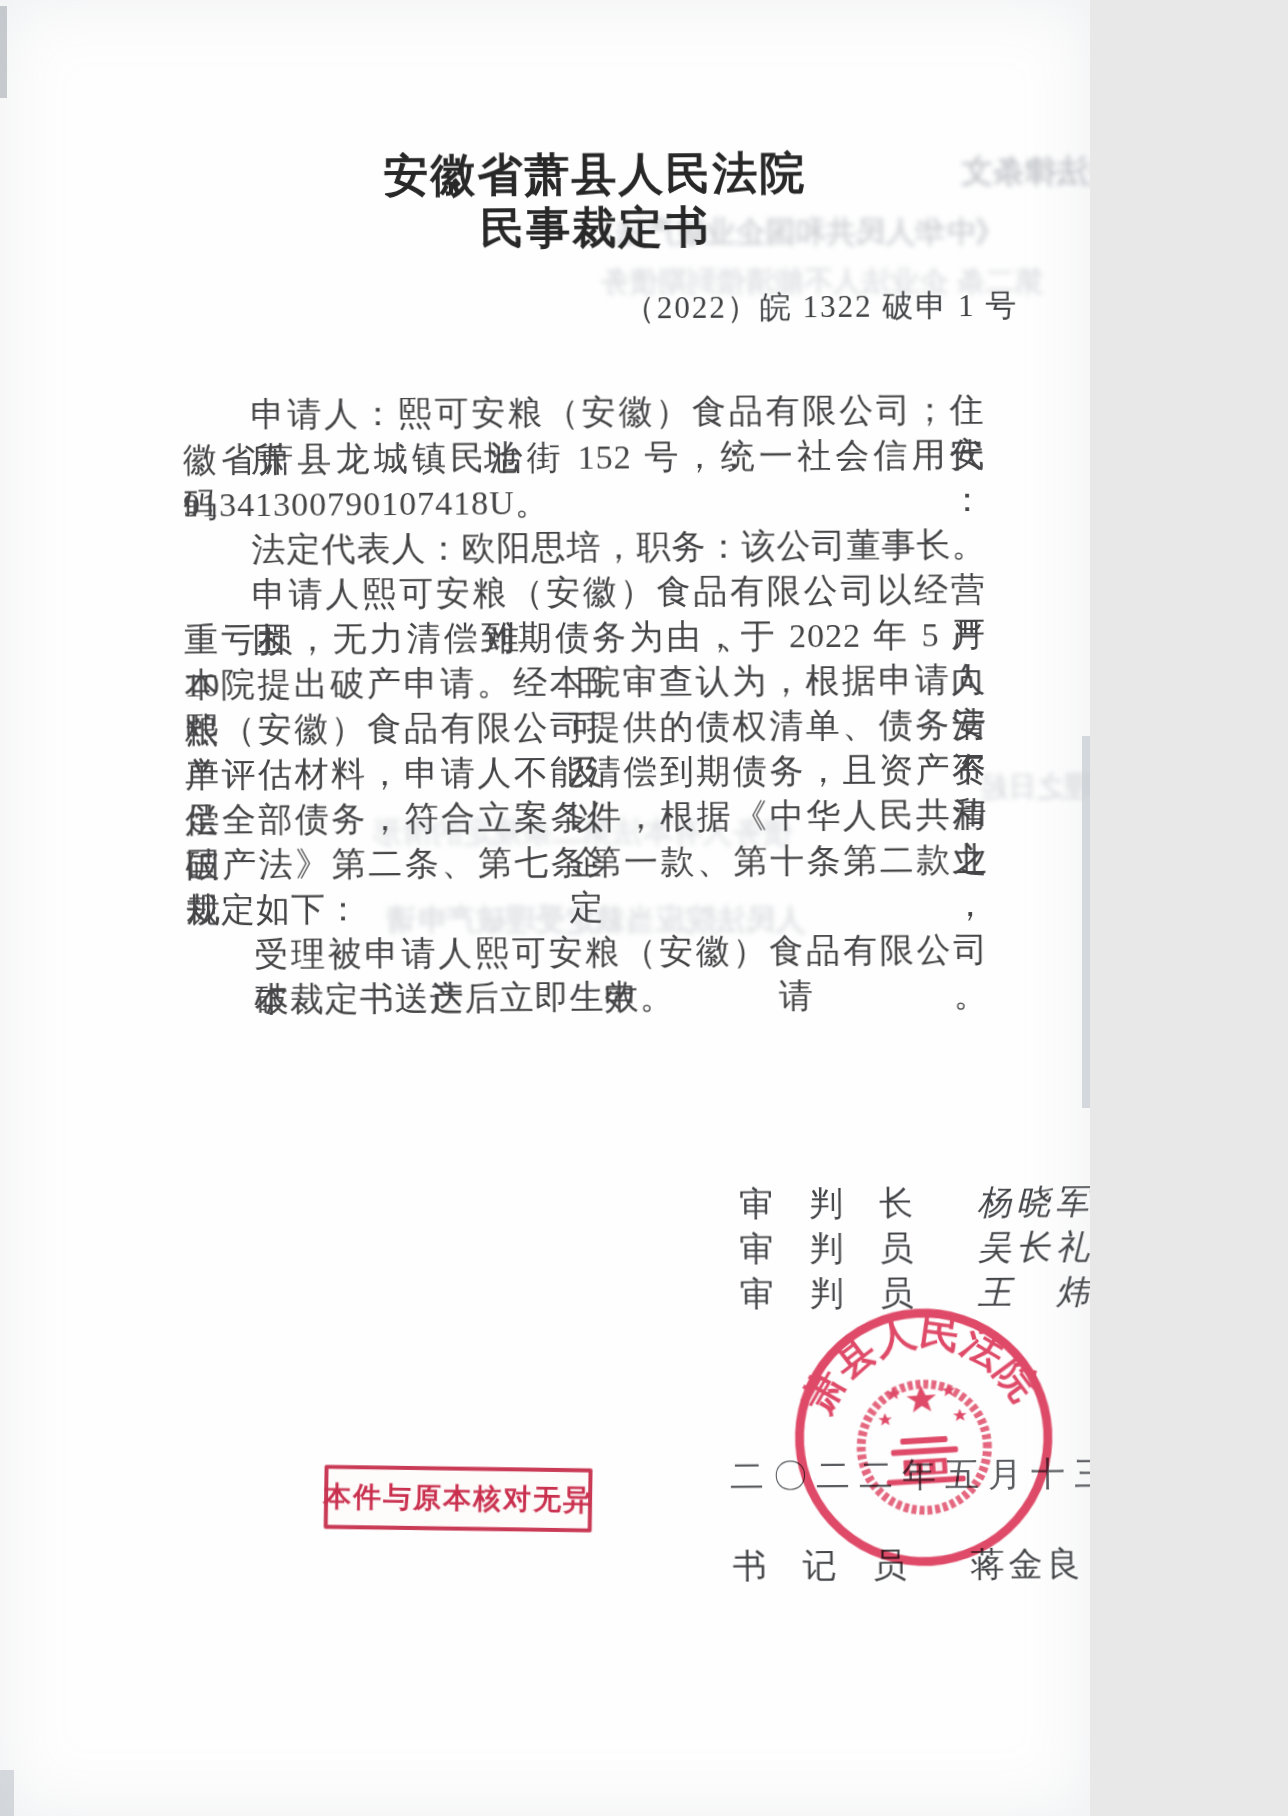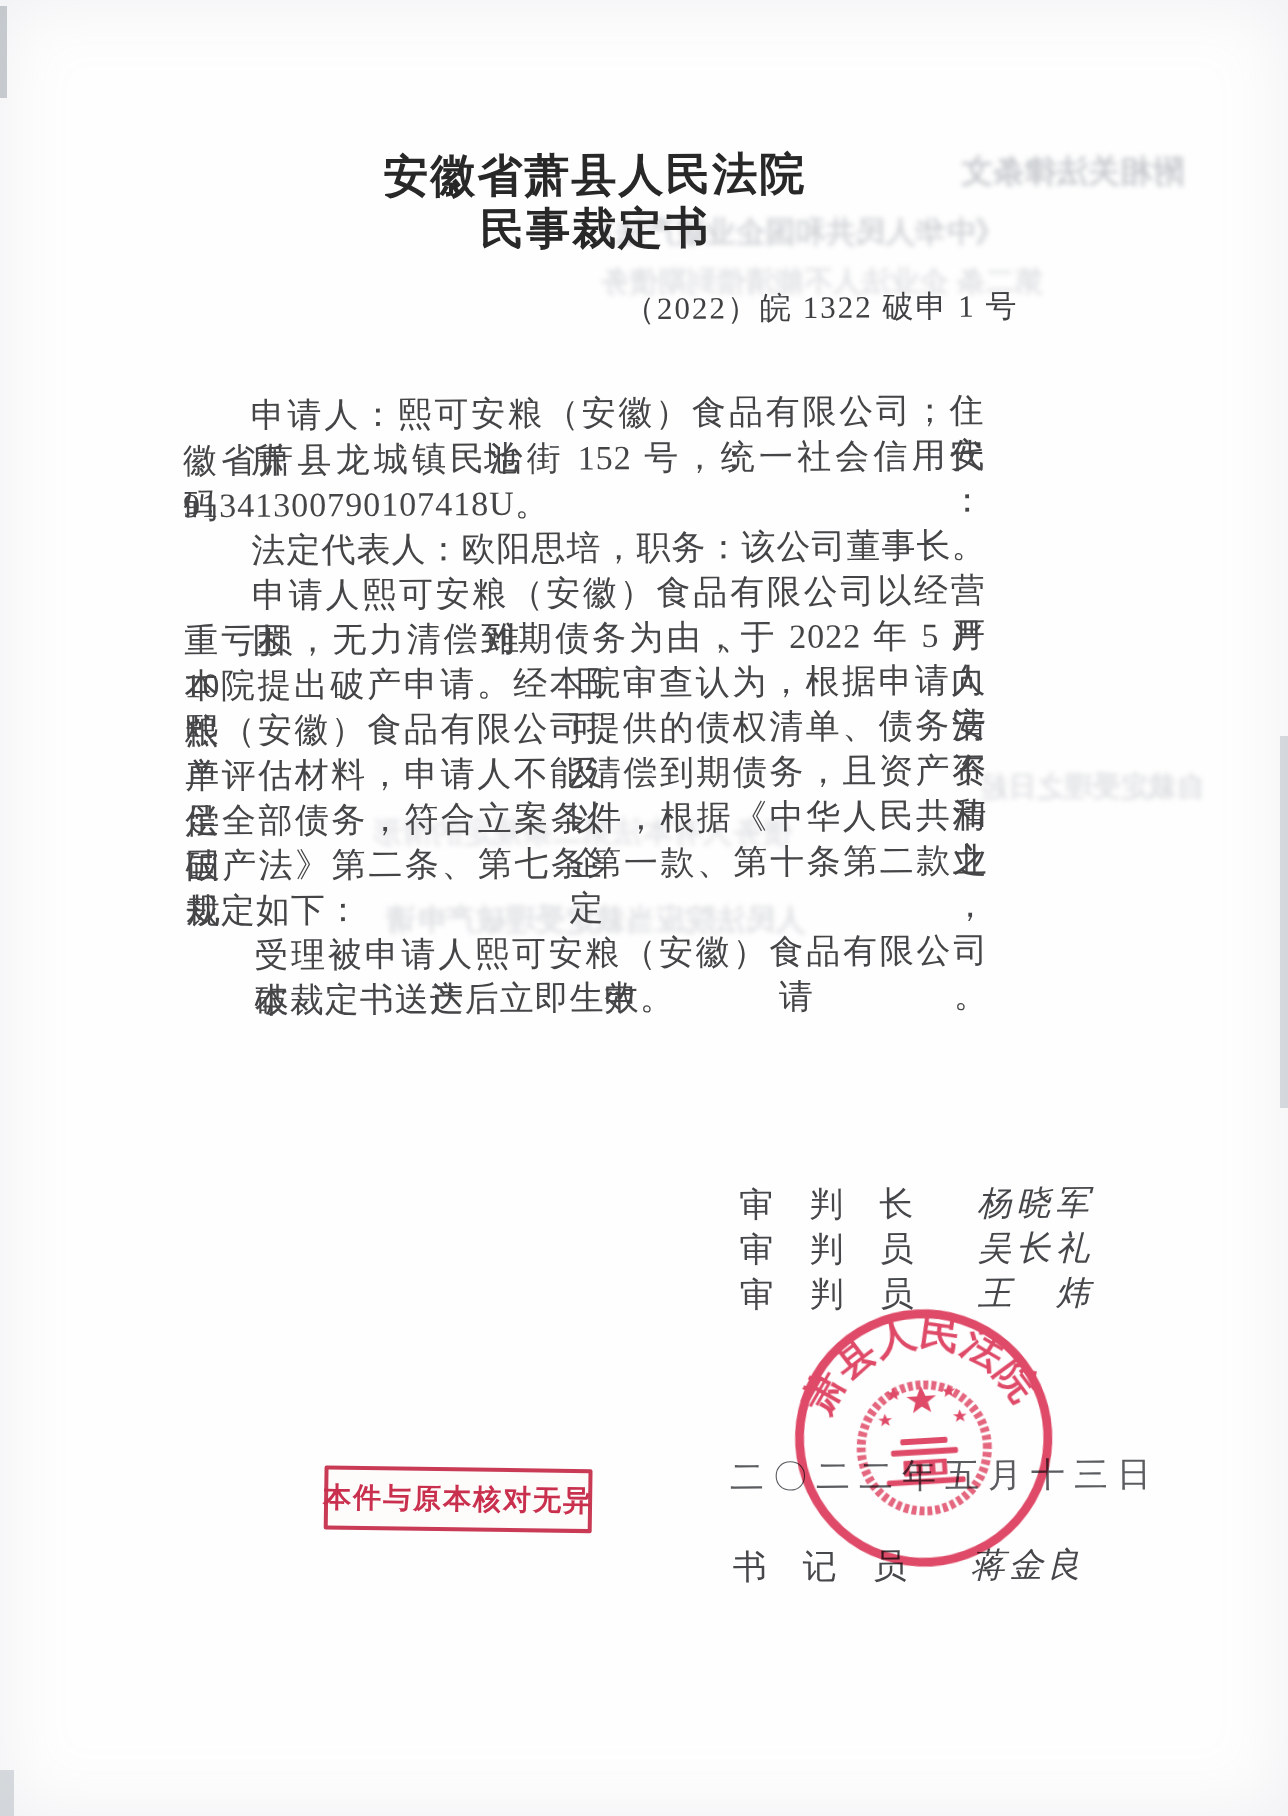--- a/index.html
+++ b/index.html
@@ -1,18 +1,18 @@
 <!DOCTYPE html>
 <html><head>
 <meta charset="utf-8">
 <style>
   html,body{margin:0;padding:0;background:#e8e8e8;}
   .page{
     position:relative;
-    width:1288px;height:1816px;
+    width:1090px;height:1816px;
     background:#fefefe;
     overflow:hidden;
     font-family:"Liberation Serif", serif;
   }
   .page::after{
     content:"";position:absolute;inset:0;pointer-events:none;
     box-shadow:inset 0 0 70px rgba(158,164,172,.16);
   }
   .content{
     position:absolute;inset:0;
@@ -47,21 +47,21 @@
   .sig-name{letter-spacing:5px;font-style:italic;}
   .date-line{
     position:absolute;left:726px;top:1455px;
     font-size:34px;color:#5a5c60;letter-spacing:9px;white-space:nowrap;
   }
   .clerk-row{
     position:absolute;left:728px;top:1545px;
     font-size:34px;color:#46474a;white-space:nowrap;
   }
   .clerk-role{display:inline-block;width:238px;letter-spacing:1px;}
-  .clerk-name{letter-spacing:4px;font-style:italic;}
+  .clerk-name{letter-spacing:4px;}
   
   .seal{
     position:absolute;left:779px;top:1302px;width:282px;height:276px;
     mix-blend-mode:multiply;opacity:.93;
     filter:blur(.4px) saturate(1.05);
     transform:rotate(-3deg);
   }
   
   .verify-stamp{
     position:absolute;left:320px;top:1466px;width:268px;height:64px;

